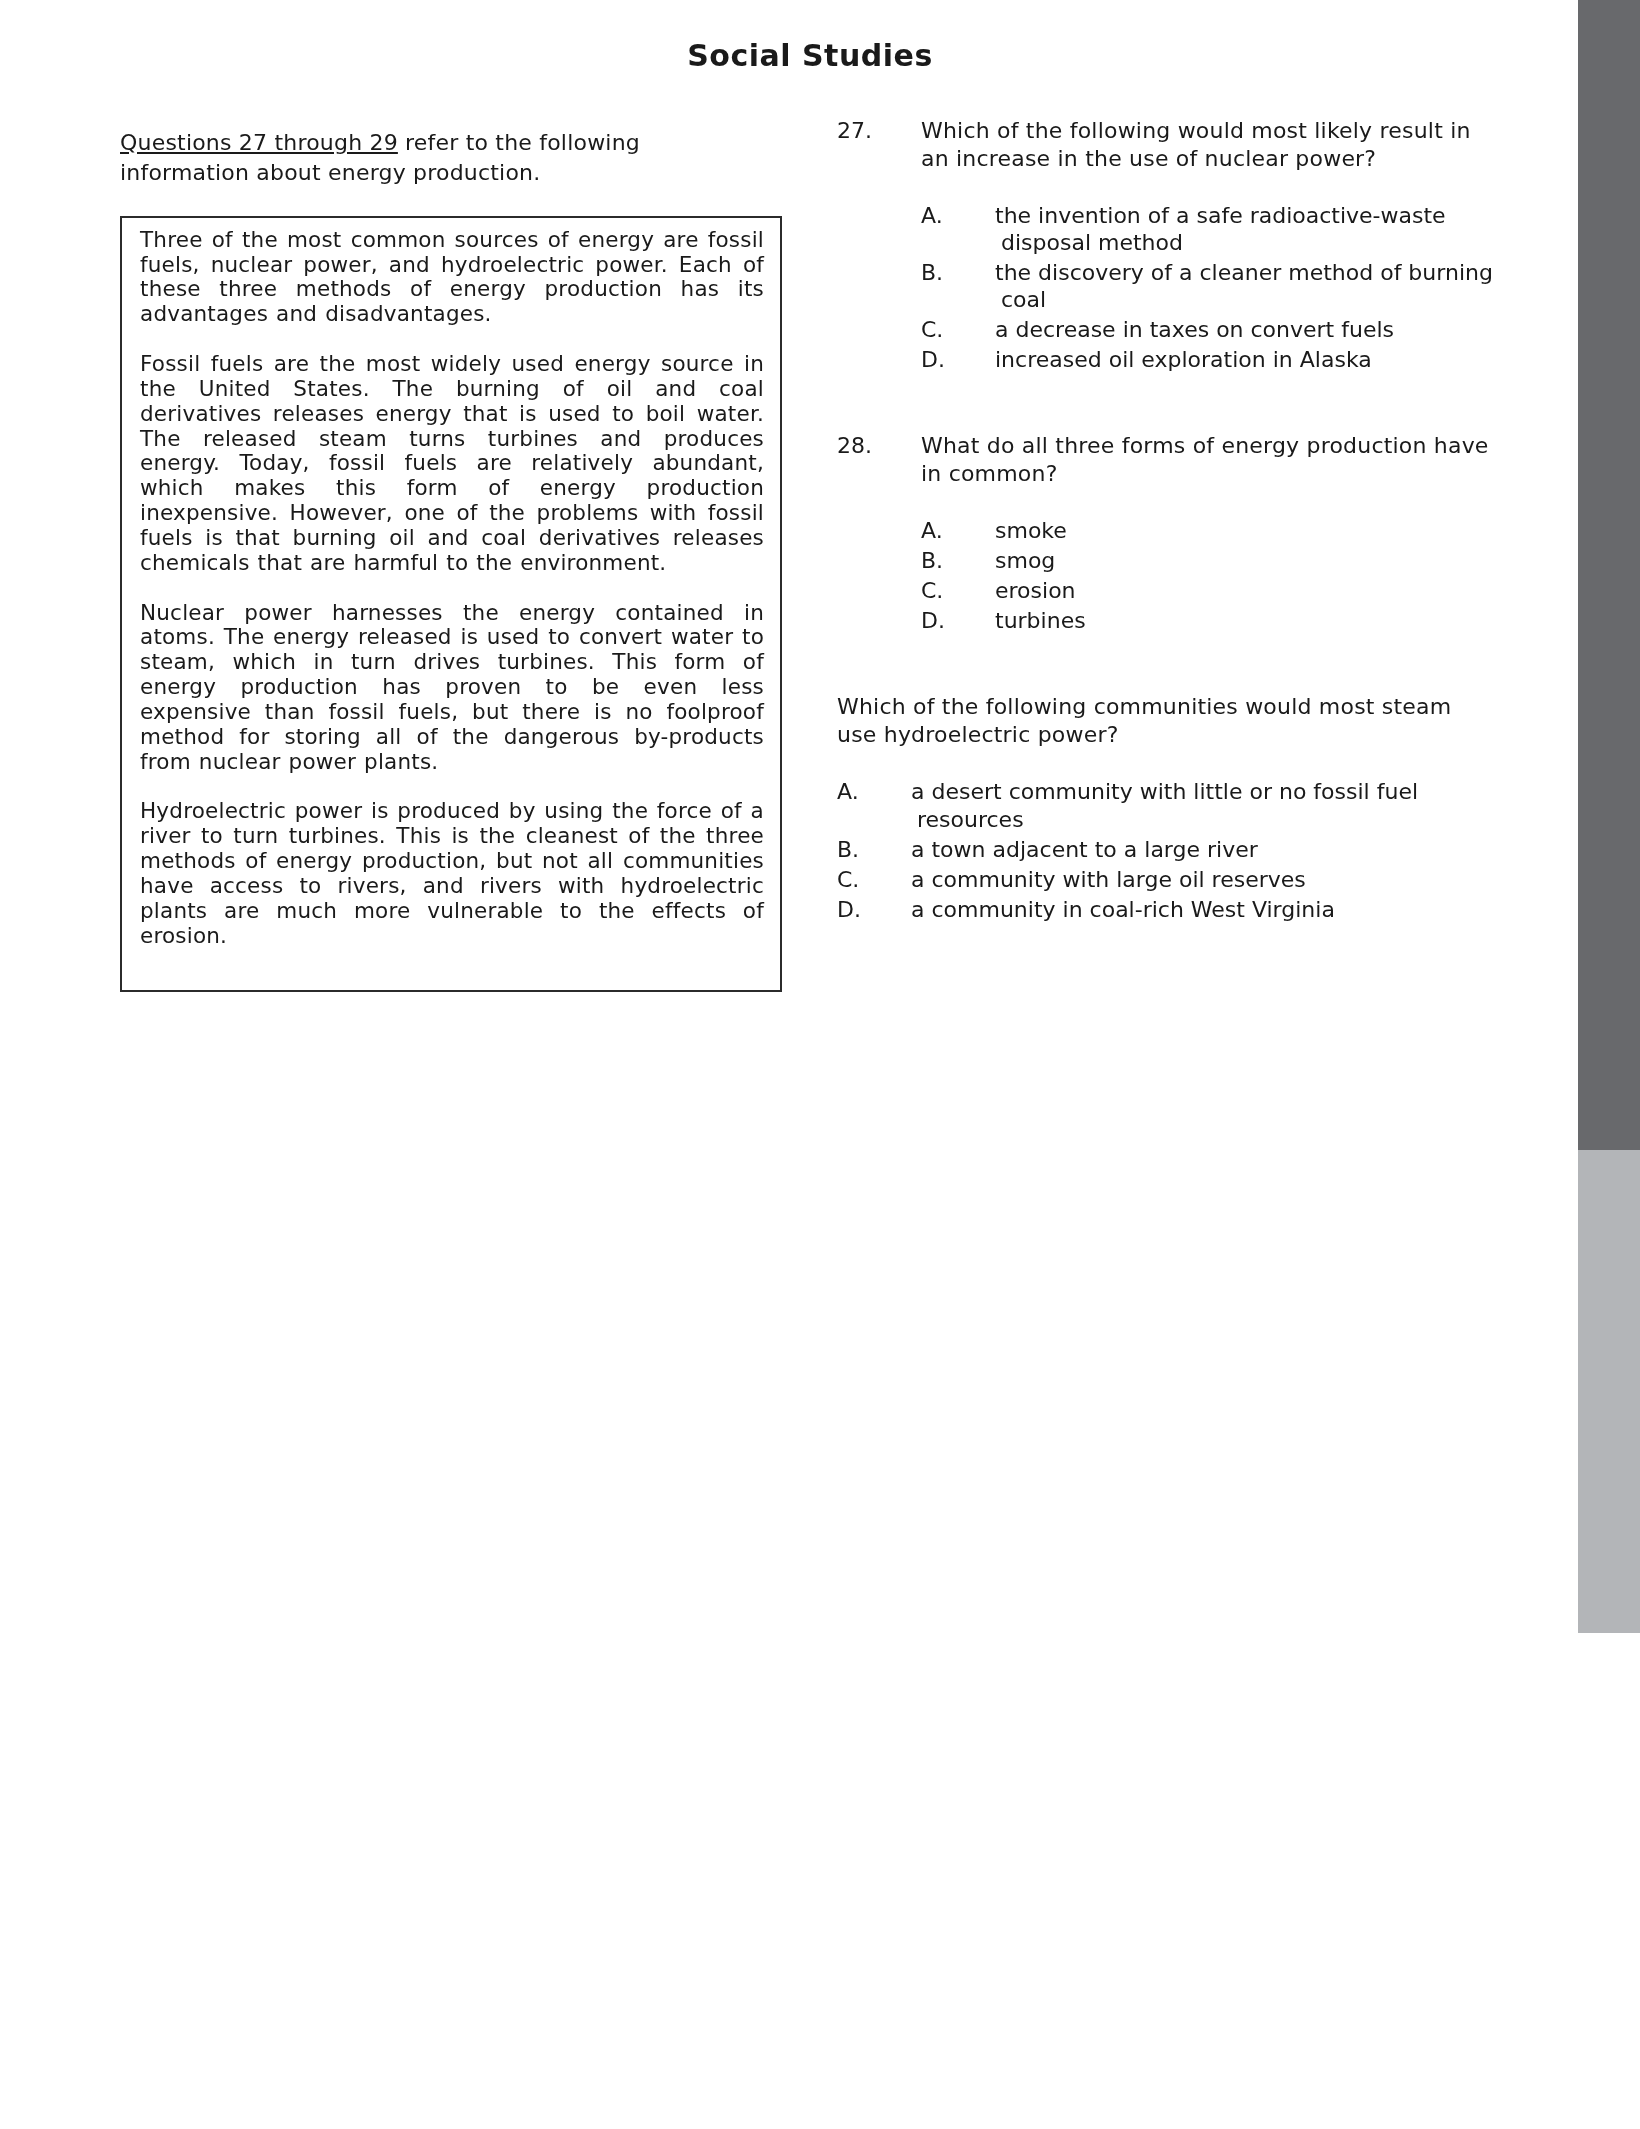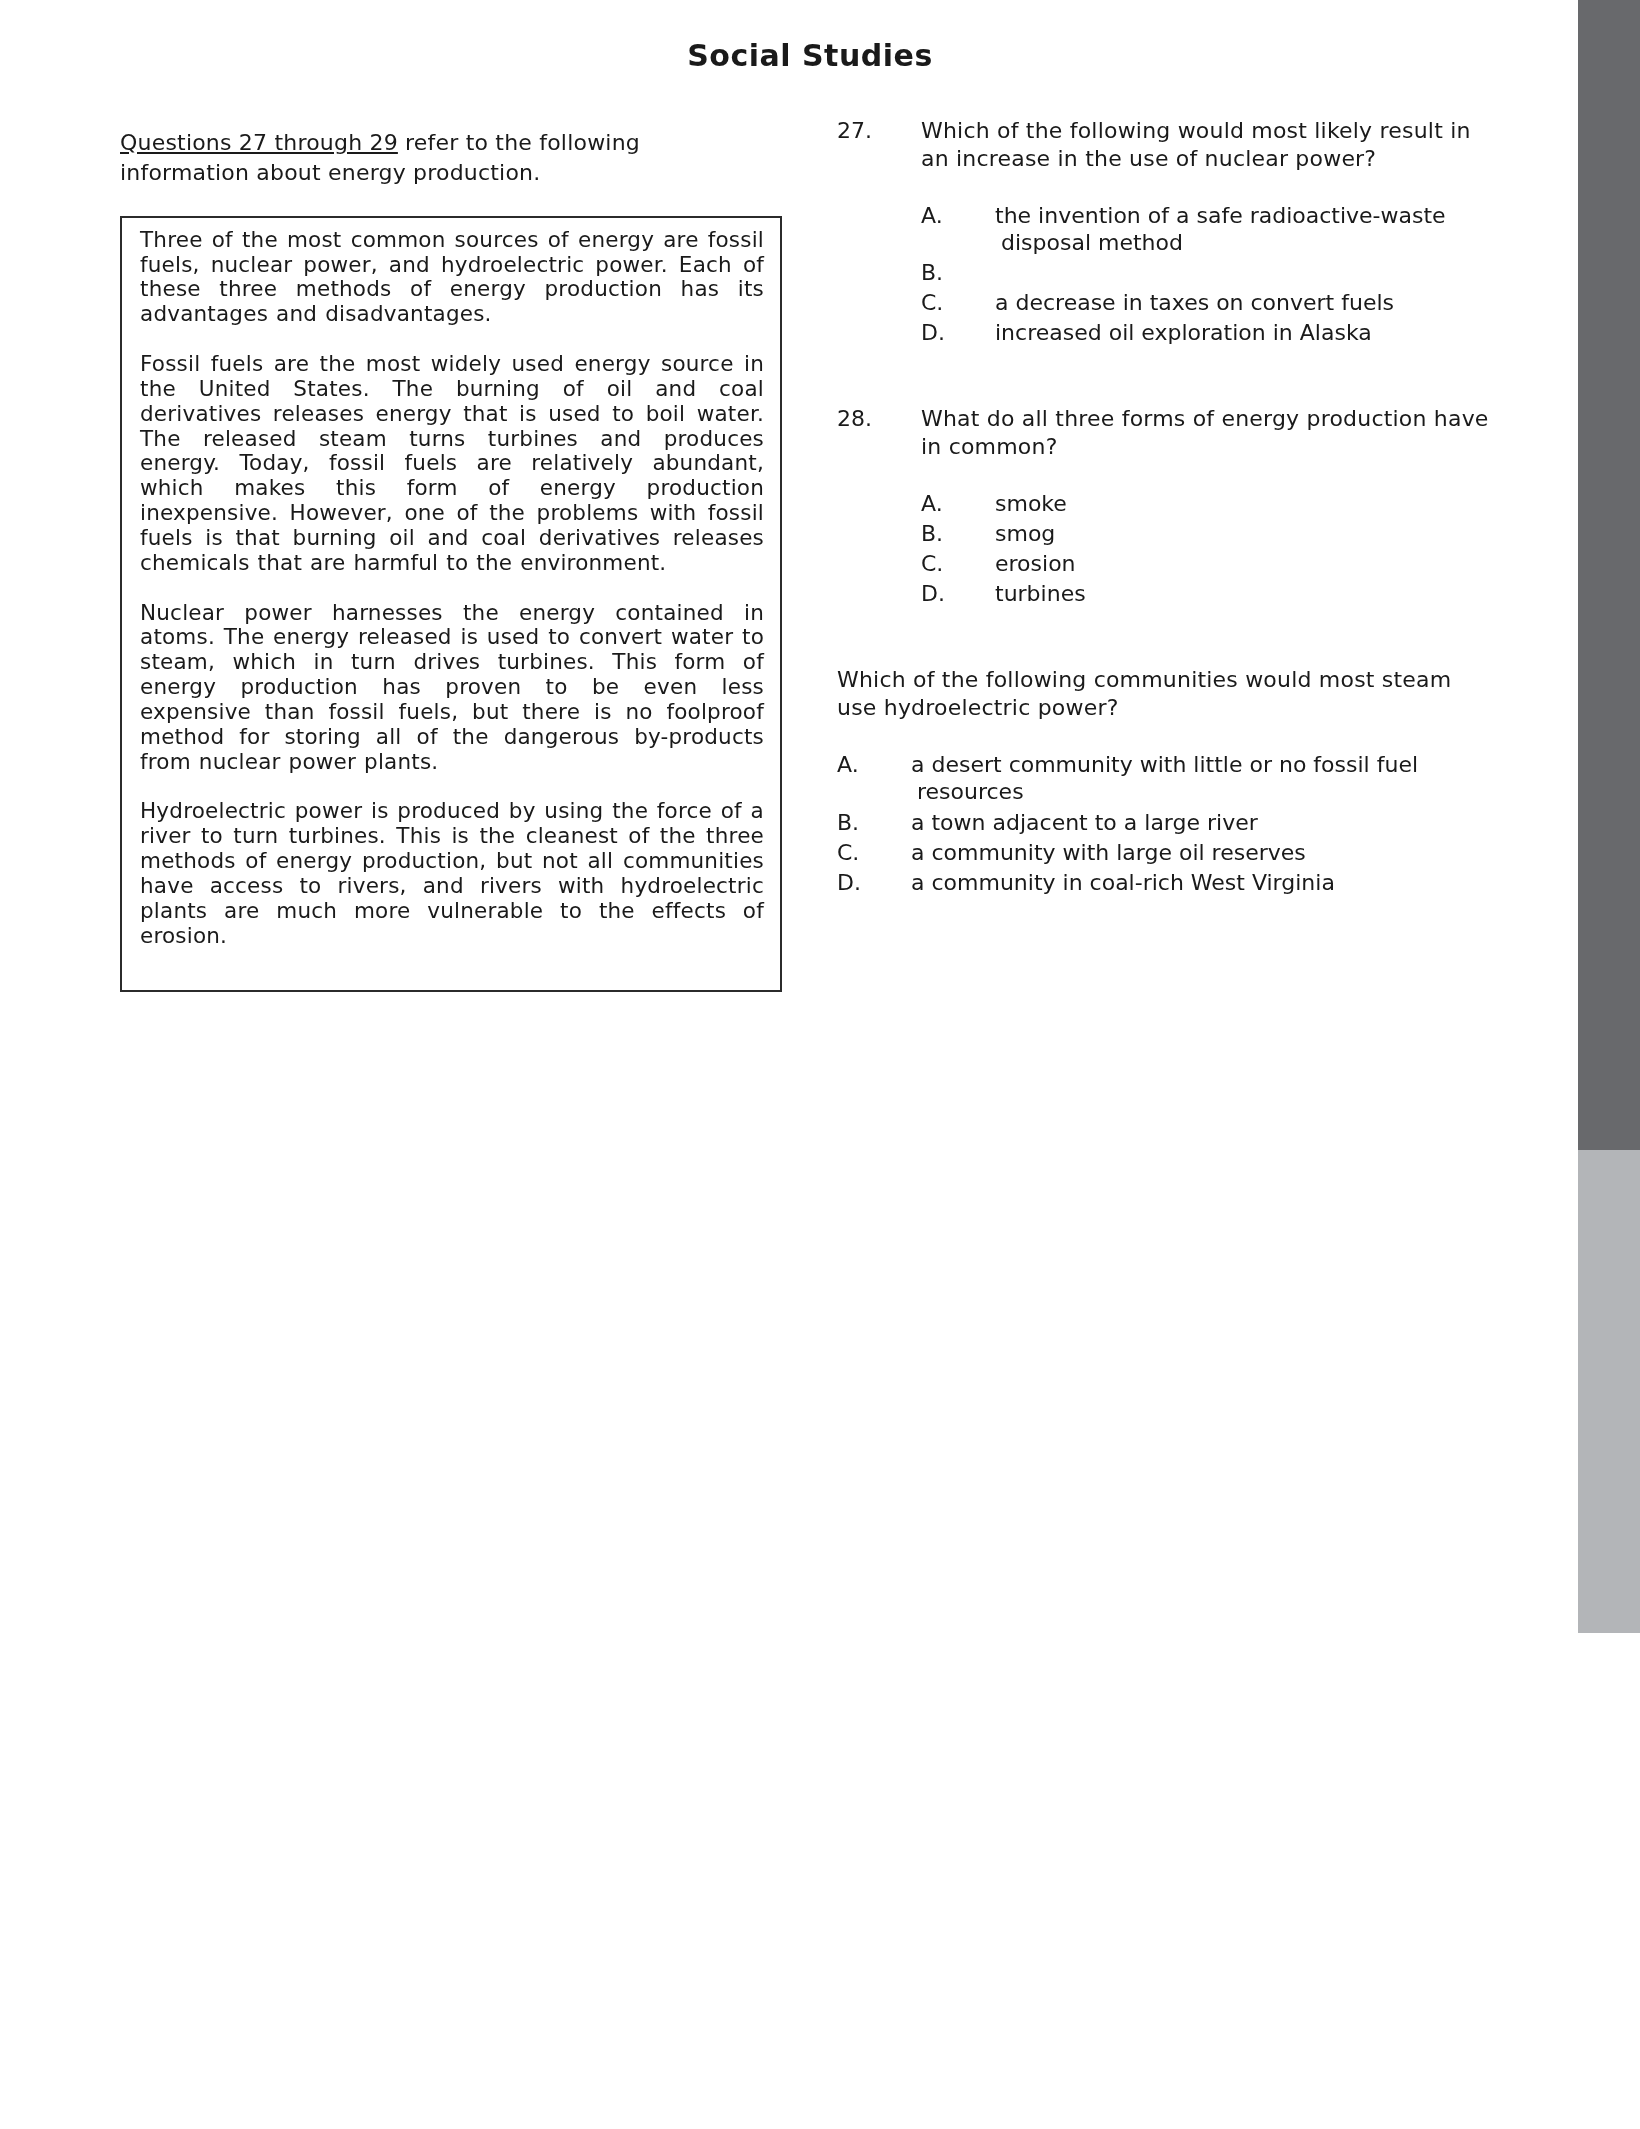--- a/index.html
+++ b/index.html
@@ -164,20 +164,21 @@
       <div class="q-num">27.</div>
       <div class="q-body">
         <p class="q-text">Which of the following would most likely result in an increase in the use of nuclear power?</p>
         <div class="options">
           <div class="option">
             <span class="opt-letter">A.</span>
             <span class="opt-text">the invention of a safe radioactive-waste disposal method</span>
           </div>
           <div class="option">
             <span class="opt-letter">B.</span>
+            <span class="opt-text">the discovery of a cleaner method of burning coal</span>
           </div>
           <div class="option">
             <span class="opt-letter">C.</span>
             <span class="opt-text">a decrease in taxes on convert fuels</span>
           </div>
           <div class="option">
             <span class="opt-letter">D.</span>
             <span class="opt-text">increased oil exploration in Alaska</span>
           </div>
         </div>

